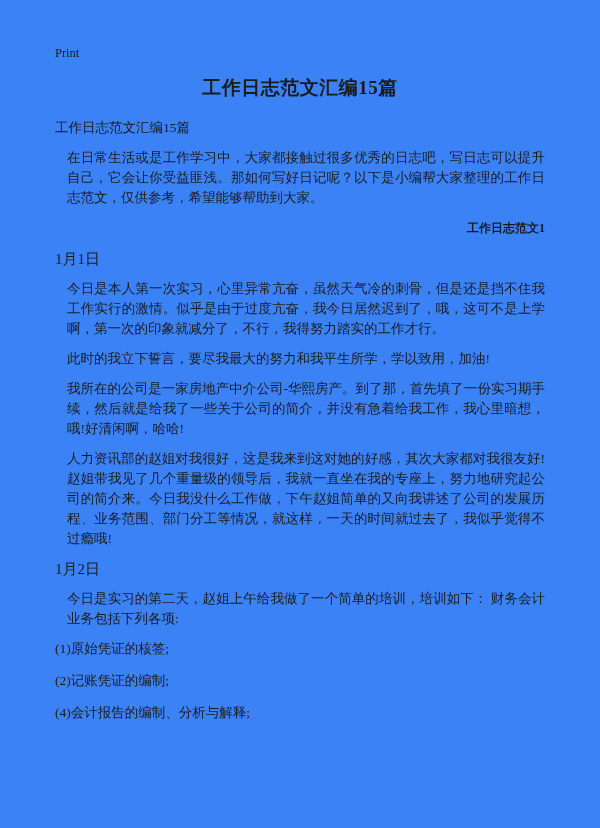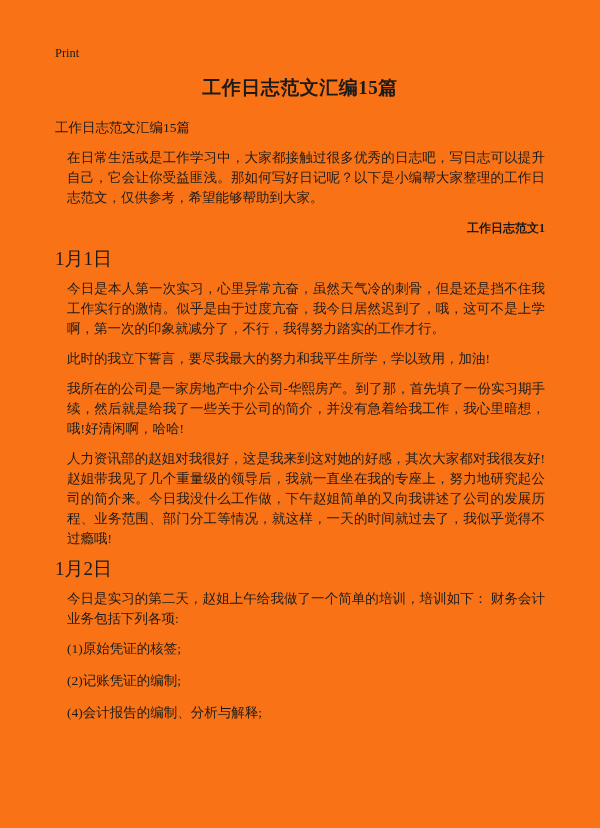--- a/index.html
+++ b/index.html
@@ -5,21 +5,21 @@
   html, body {
     margin: 0;
     padding: 0;
     background: #ffffff;
   }
   .page {
     position: relative;
     width: 600px;
     height: 828px;
     box-sizing: border-box;
-    background: #f97316;
+    background: #3b82f6;
     color: #1b1b1b;
     padding: 46px 55px 0 55px;
     font-family: "Liberation Serif", "DejaVu Serif", serif;
     overflow: hidden;
   }
   .print-label {
     font-size: 12.5px;
     line-height: 15px;
     margin: 0 0 14px 0;
     color: #1b1b1b;
@@ -46,28 +46,28 @@
     word-break: break-all;
   }
   .section-heading {
     font-size: 12px;
     font-weight: 700;
     line-height: 21px;
     margin: 0 0 10px 0;
     text-align: right;
   }
   .date-line {
-    font-size: 19px;
+    font-size: 15px;
     line-height: 20px;
     margin: 0 0 10px 0;
   }
   .list-item {
     font-size: 13.5px;
     line-height: 20px;
-    margin: 0 0 12px 12px;
+    margin: 0 0 12px 0;
   }
 </style>
 </head>
 <body>
 
 <div class="page">
 
   <p class="print-label">Print</p>
 
   <h1 class="doc-title">工作日志范文汇编15篇</h1>

